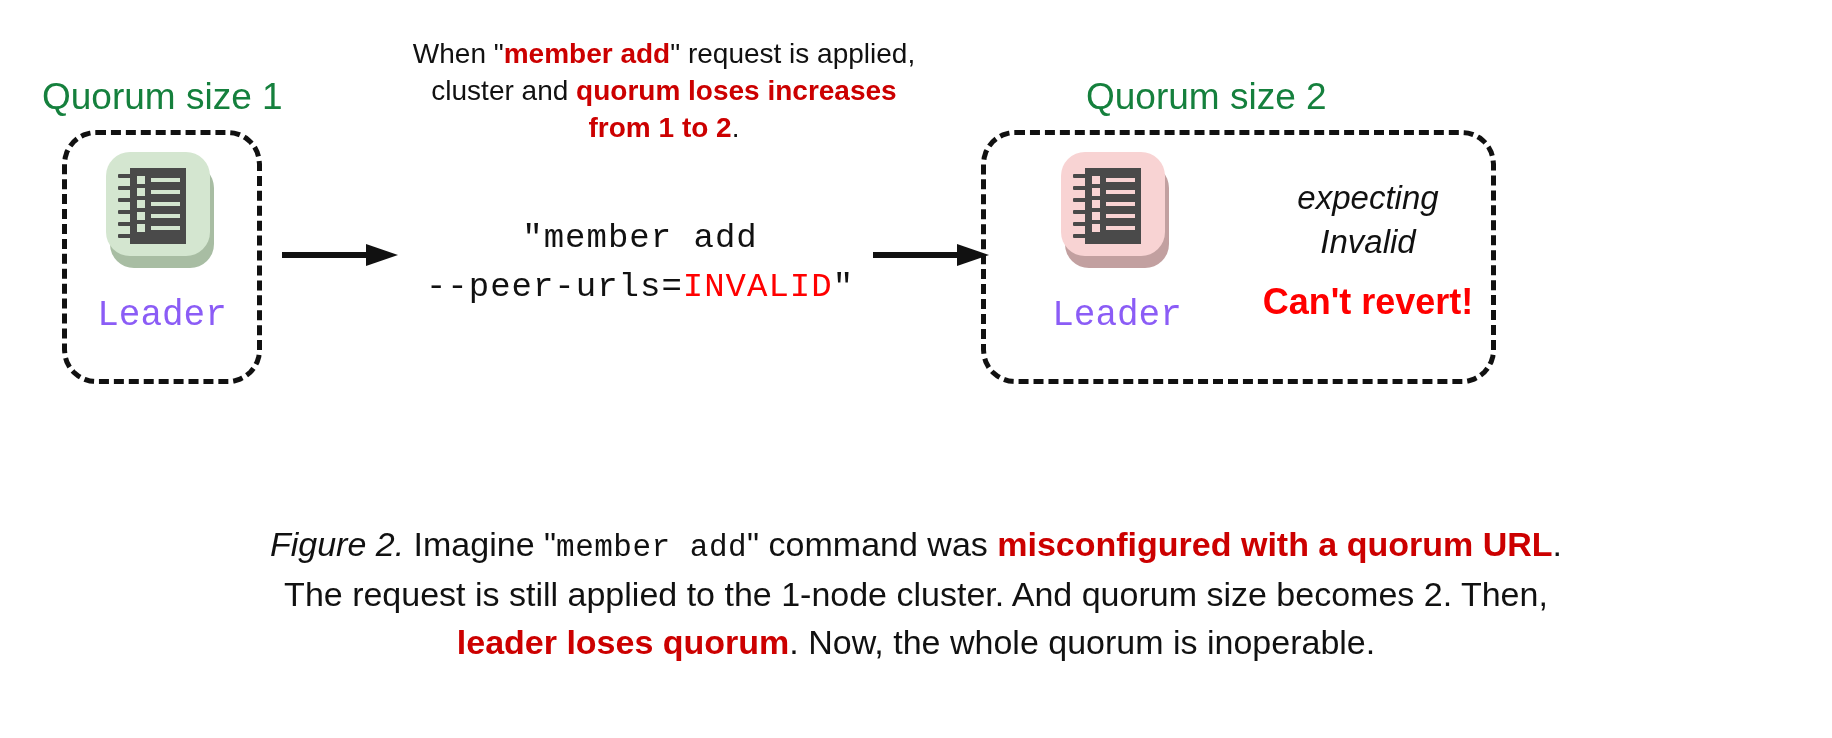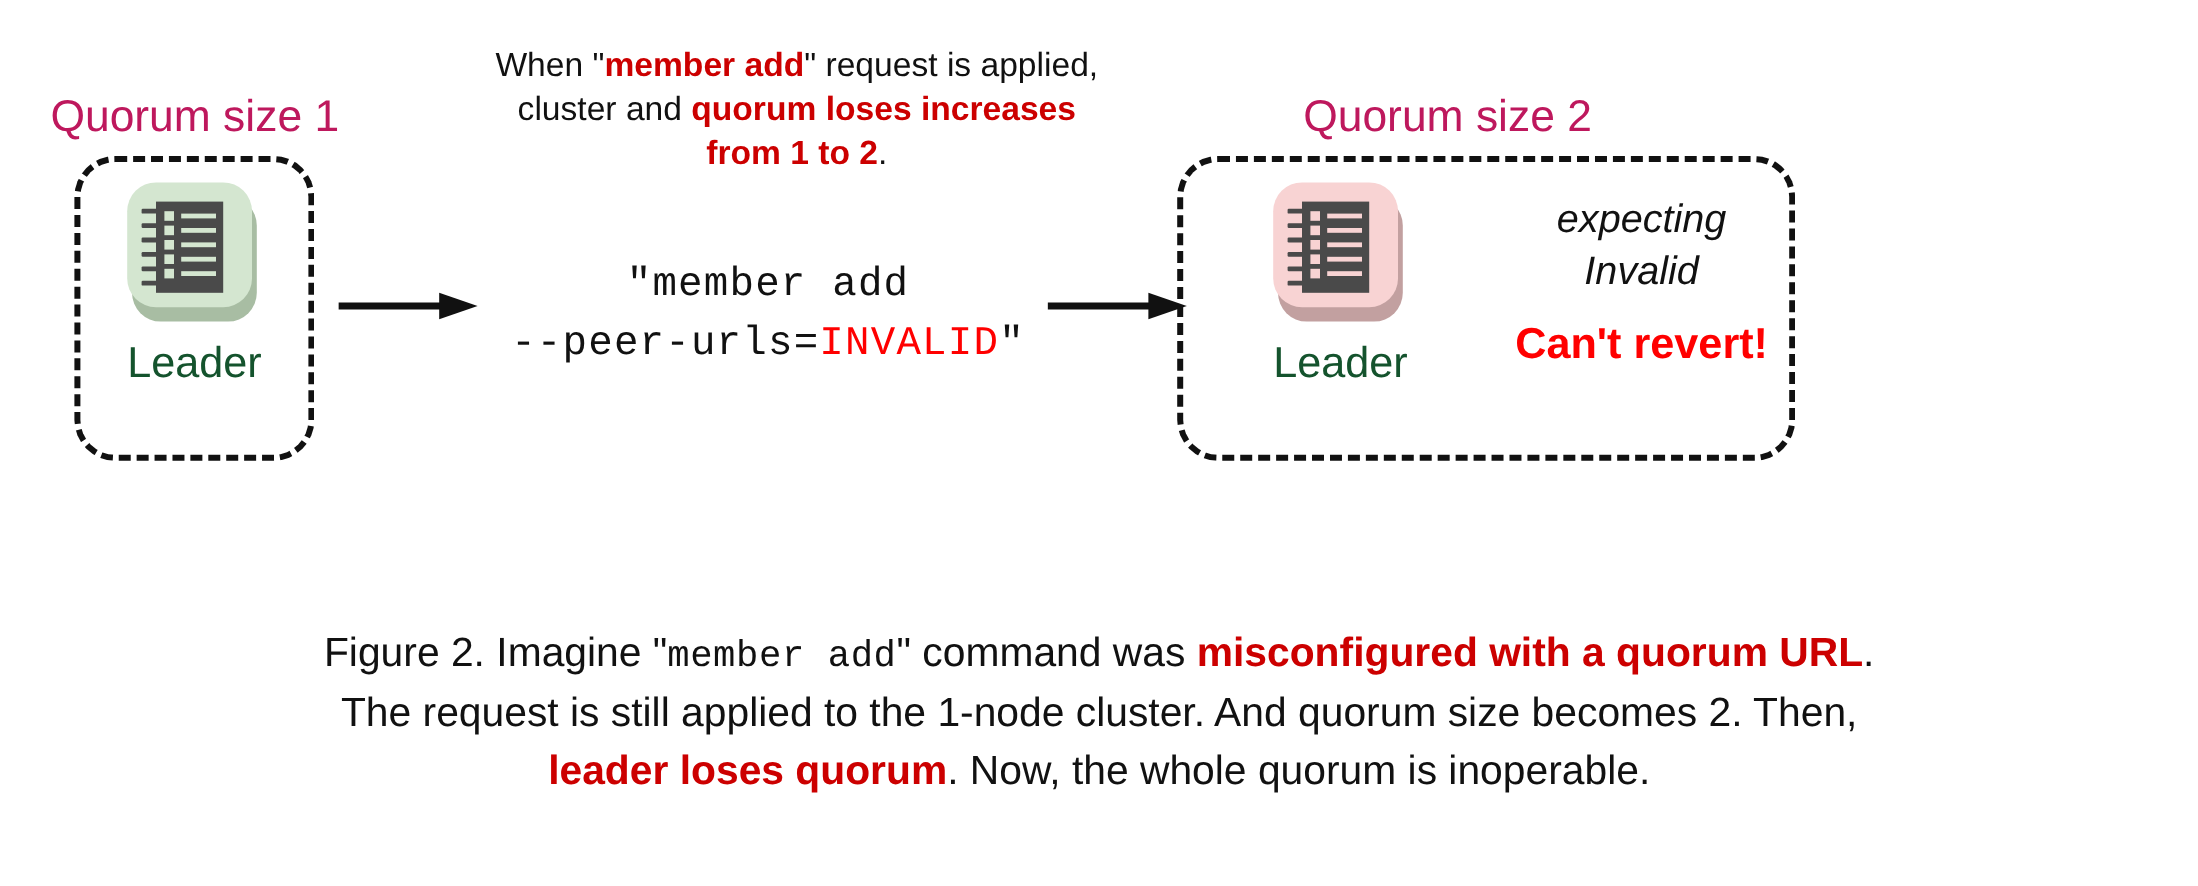--- a/index.html
+++ b/index.html
@@ -19,29 +19,29 @@
   .stage {
     position: absolute;
     inset: 0;
   }
 
   
   .red      { color: #cc0000; font-weight: bold; }
   .mono {
     font-family: "Liberation Mono", "DejaVu Sans Mono", monospace;
   }
-  .ital { }
+  .ital { font-style: italic; }
 
   
   .quorum-label {
     position: absolute;
     font-size: 37px;
     line-height: 1;
     white-space: nowrap;
-    color: #be185d;
+    color: #15803d;
   }
   #quorum-left  { left: 42px;  top: 78px; }
   #quorum-right { left: 1086px; top: 78px; }
 
   
   .cluster-box {
     position: absolute;
     border: 5px dashed #111111;
     border-radius: 34px;
     box-sizing: border-box;
@@ -81,23 +81,24 @@
     width: 104px;
     height: 104px;
     border-radius: 24px;
     overflow: visible;
   }
   .node-icon svg { display: block; }
 
   .node-label {
     font-size: 36px;
     line-height: 1;
-    margin-top: 14px;
-    color: #14532d;
-    white-space: nowrap;
+    margin-top: 28px;
+    color: #8b5cf6;
+    white-space: nowrap;
+    font-family: Liberation Mono, monospace;
   }
 
   
   .arrow {
     position: absolute;
     height: 26px;
   }
   #arrow-1 { left: 282px; top: 242px; width: 118px; }
   #arrow-2 { left: 873px; top: 242px; width: 118px; }
 
@@ -123,21 +124,21 @@
     font-size: 34px;
     line-height: 1.45;
     letter-spacing: 1px;
     color: #111;
   }
 
   
   #status-block {
     position: absolute;
     left: 1256px;
-    top: 160px;
+    top: 176px;
     width: 224px;
     text-align: center;
     color: #111;
   }
   #status-block .status-line {
     font-size: 33px;
     font-style: italic;
     line-height: 1.32;
     white-space: nowrap;
   }

